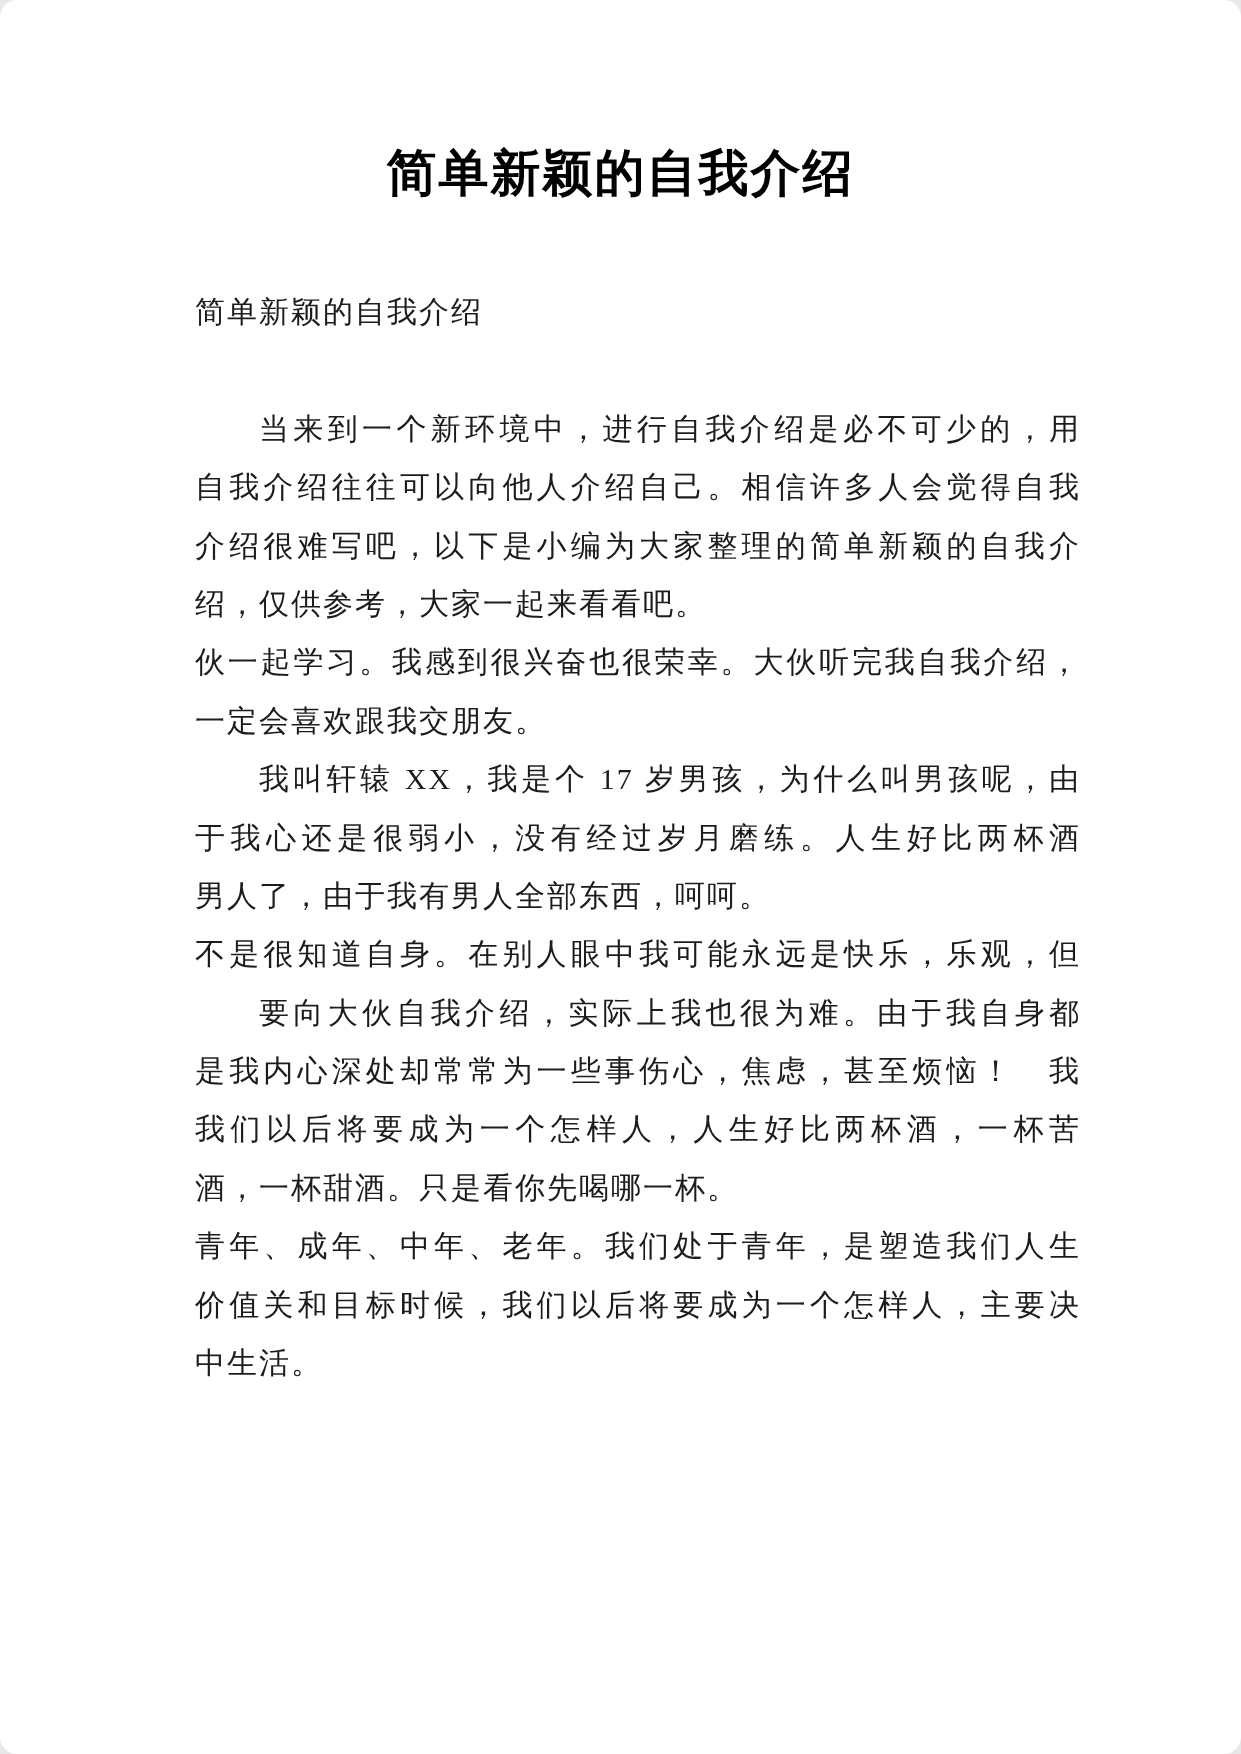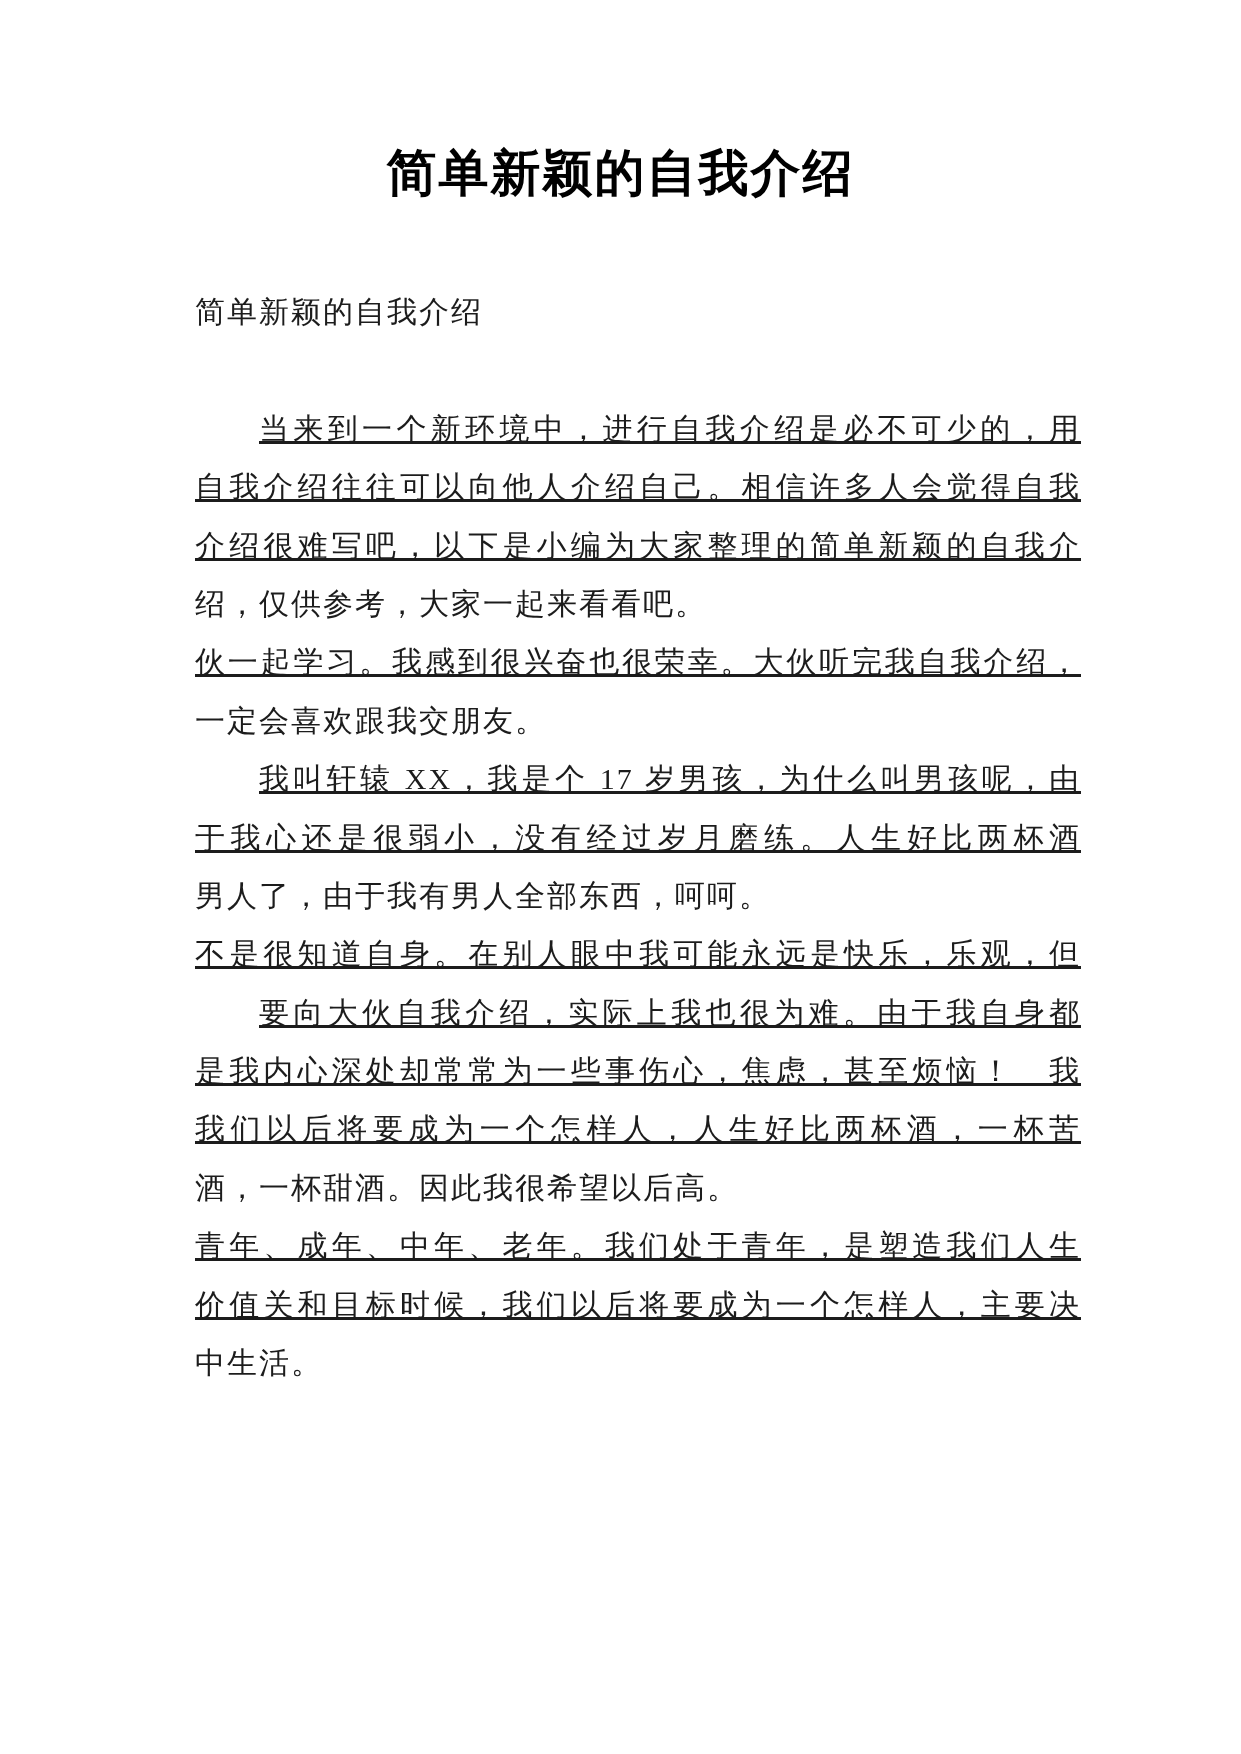--- a/index.html
+++ b/index.html
@@ -37,49 +37,48 @@
     color: #1c1c1c;
     font-weight: 400;
   }
   .line {
     height: 58.4px;
     white-space: pre-wrap;
   }
   .line.j {
     text-align: justify;
     text-align-last: justify;
-    text-decoration: underline;
   }
   .line.in {
     text-indent: 64px;
   }
   .line.blank { height: 58.4px; }
 </style>
 </head>
 <body>
 
-<div class="page" style="background: rgb(255, 255, 255);">
+<div class="page" style="background: rgb(255, 255, 255); border-radius: 17px;">
   <h1 class="doc-title" style="color: rgb(0, 0, 0);">简单新颖的自我介绍</h1>
 
   <div class="doc-body" style="color: rgb(28, 28, 28);">
     <div class="line">简单新颖的自我介绍</div>
     <div class="line blank"></div>
     <div id="body-lines">
         <div class="line j in">当来到一个新环境中，进行自我介绍是必不可少的，用</div>
         <div class="line j">自我介绍往往可以向他人介绍自己。相信许多人会觉得自我</div>
         <div class="line j">介绍很难写吧，以下是小编为大家整理的简单新颖的自我介</div>
         <div class="line">绍，仅供参考，大家一起来看看吧。</div>
         <div class="line j">伙一起学习。我感到很兴奋也很荣幸。大伙听完我自我介绍，</div>
         <div class="line">一定会喜欢跟我交朋友。</div>
         <div class="line j in">我叫轩辕 XX，我是个 17 岁男孩，为什么叫男孩呢，由</div>
         <div class="line j">于我心还是很弱小，没有经过岁月磨练。人生好比两杯酒</div>
         <div class="line">男人了，由于我有男人全部东西，呵呵。</div>
         <div class="line j">不是很知道自身。在别人眼中我可能永远是快乐，乐观，但</div>
         <div class="line j in">要向大伙自我介绍，实际上我也很为难。由于我自身都</div>
         <div class="line j">是我内心深处却常常为一些事伤心，焦虑，甚至烦恼！　我</div>
         <div class="line j">我们以后将要成为一个怎样人，人生好比两杯酒，一杯苦</div>
-        <div class="line">酒，一杯甜酒。因此我很希望以后高。</div>
+        <div class="line">酒，一杯甜酒。只是看你先喝哪一杯。</div>
         <div class="line j">青年、成年、中年、老年。我们处于青年，是塑造我们人生</div>
         <div class="line j">价值关和目标时候，我们以后将要成为一个怎样人，主要决</div>
         <div class="line">中生活。</div>
       </div>
   </div>
 </div>
 
 </body></html>

